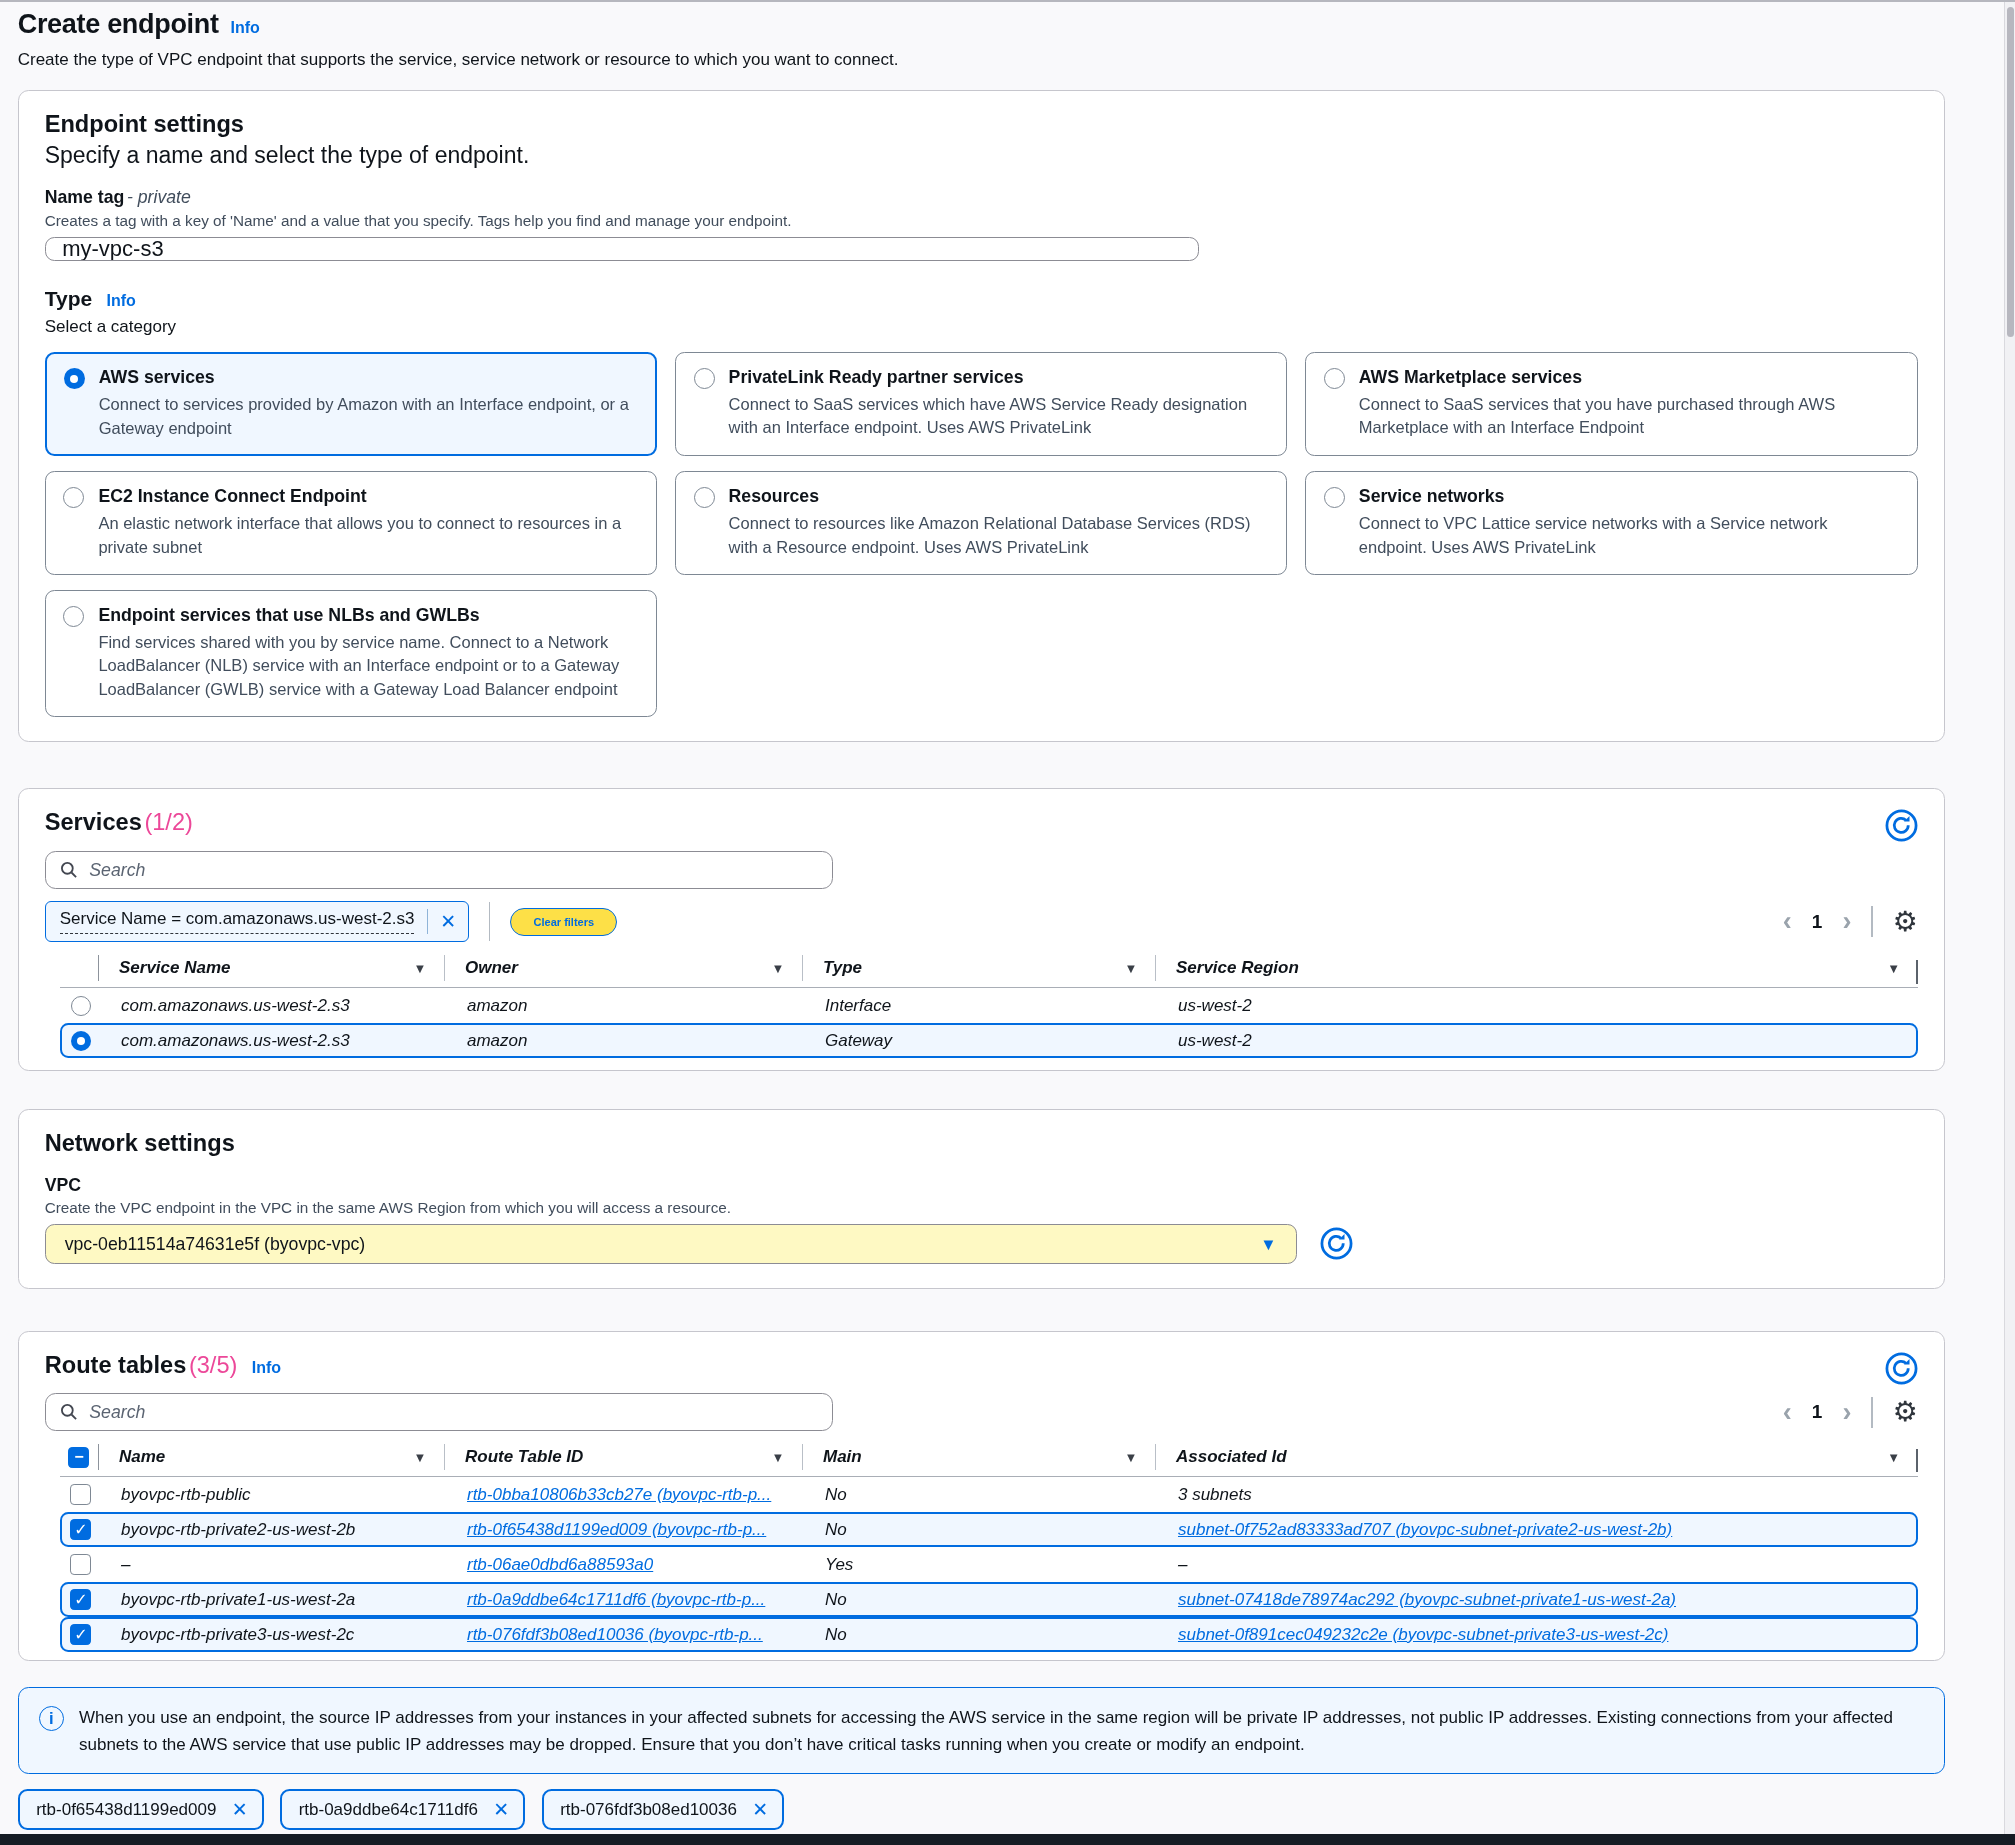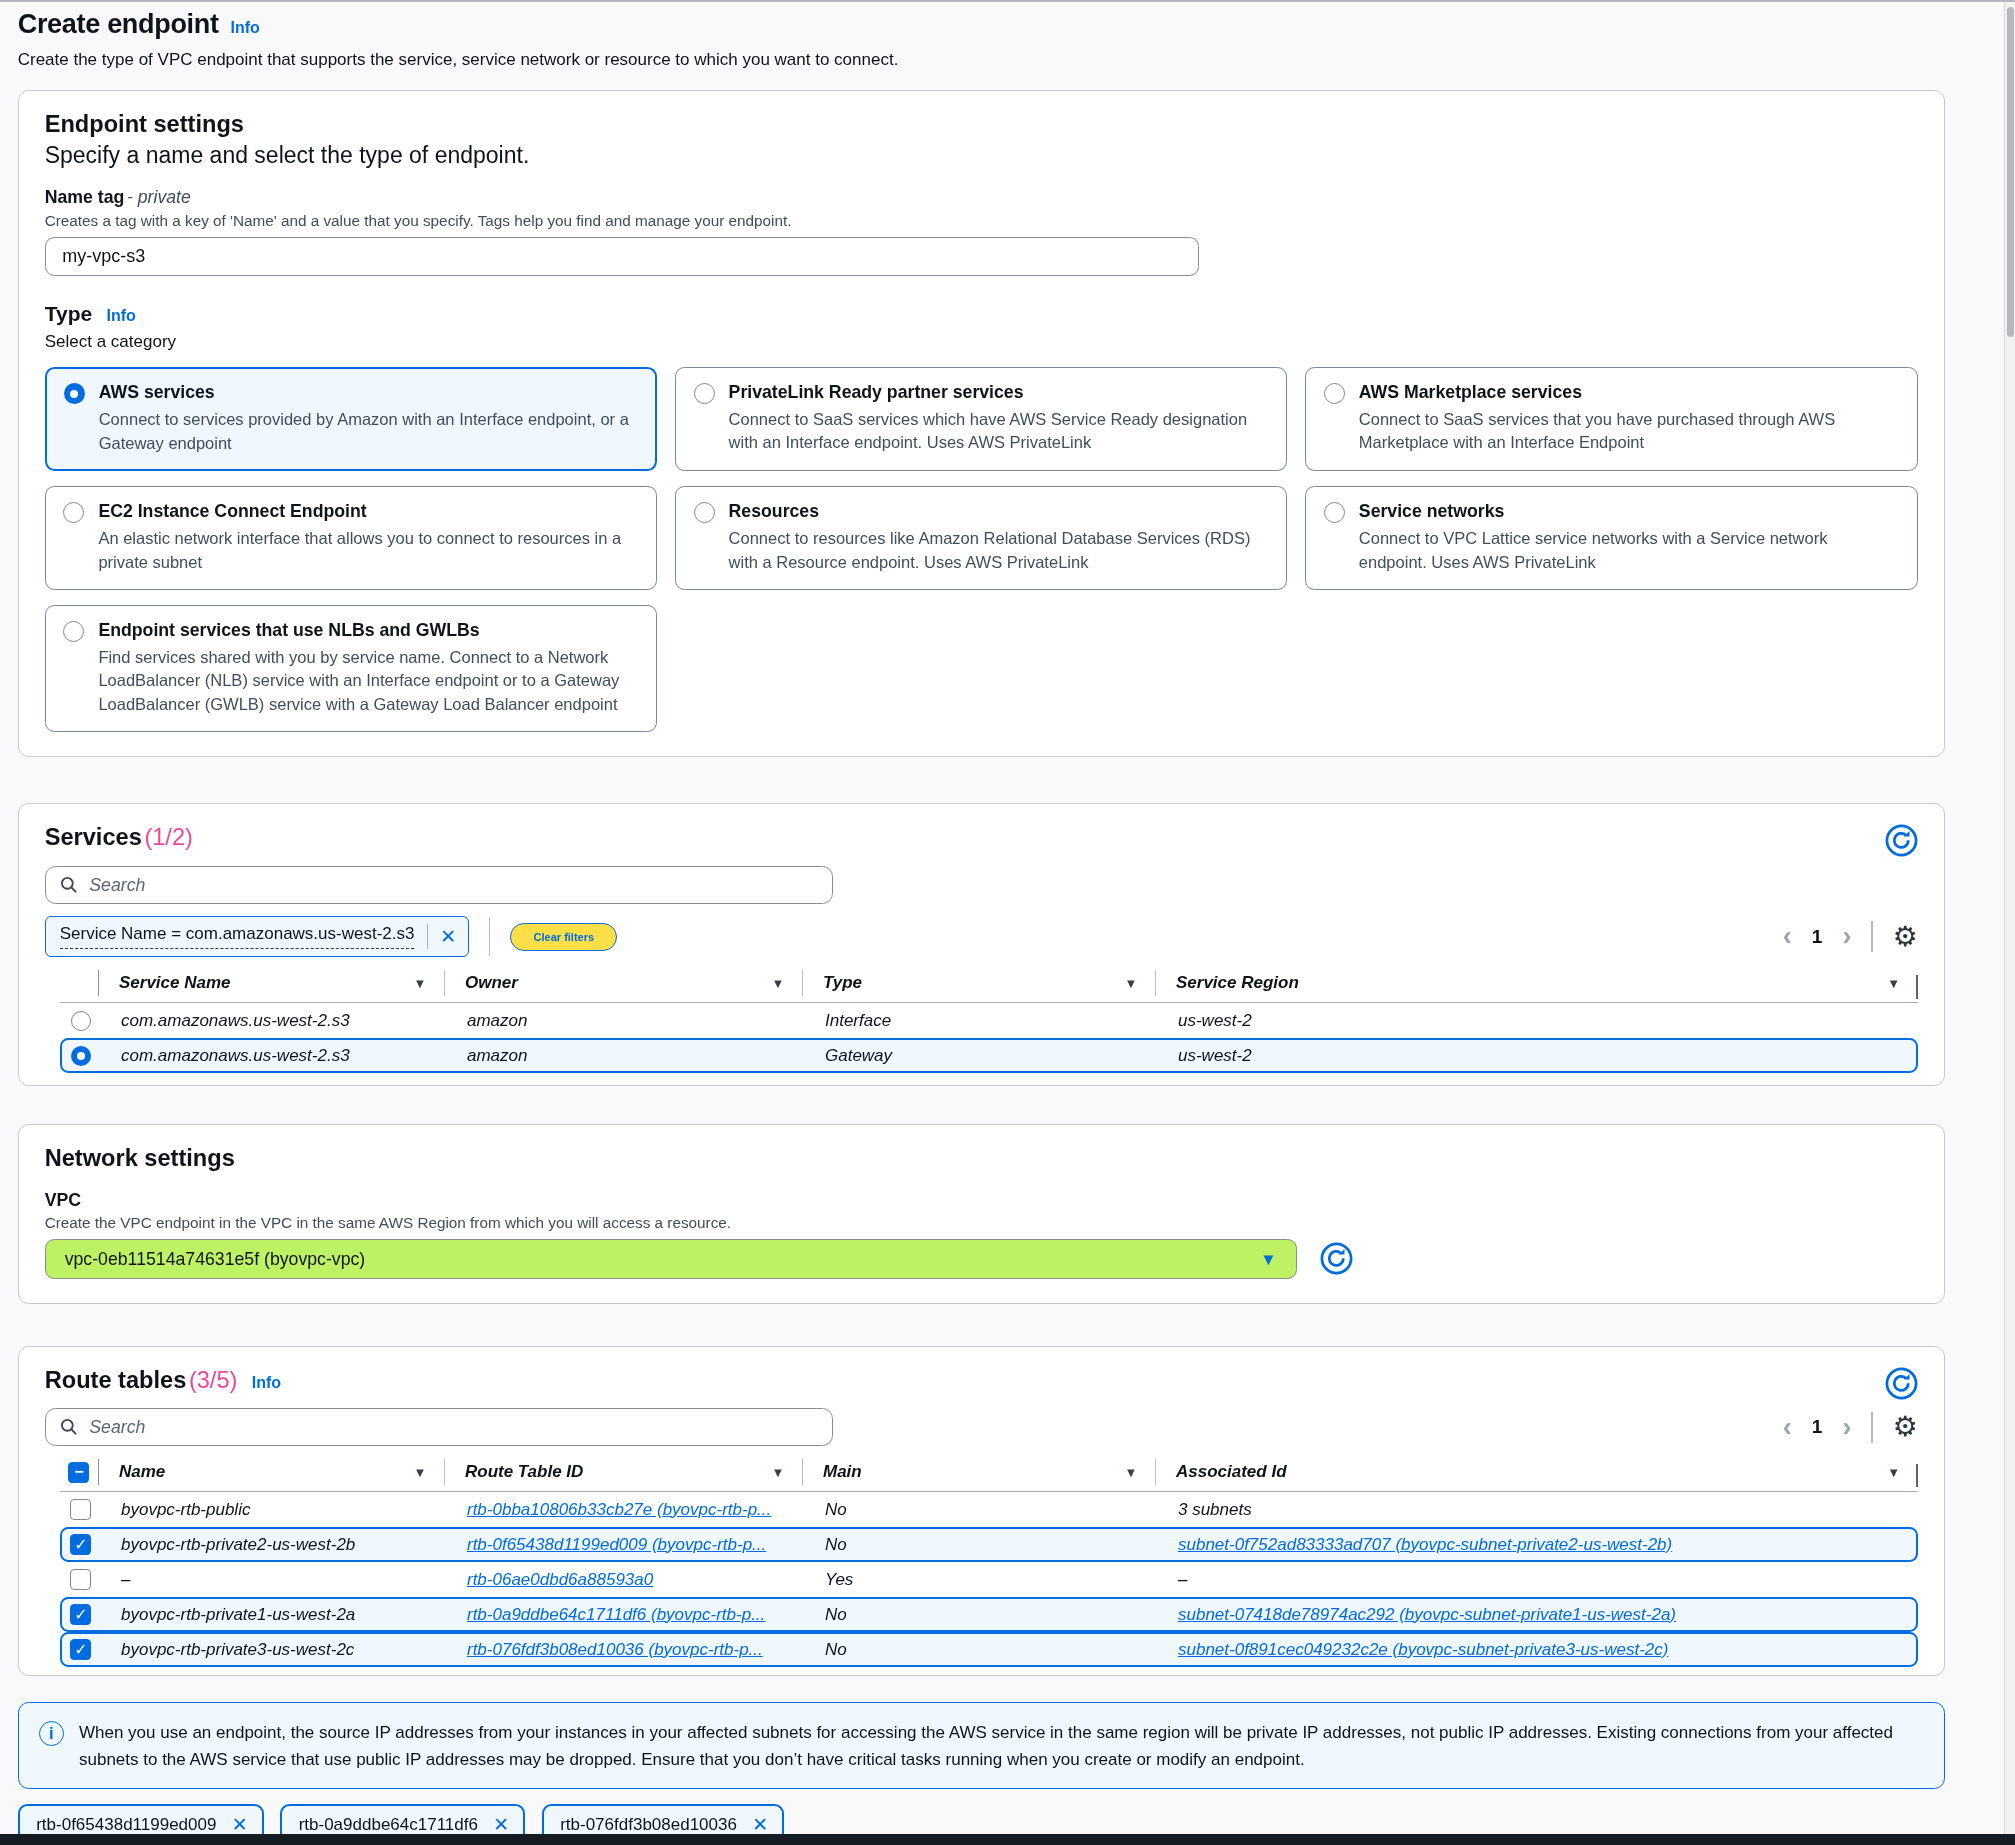--- a/index.html
+++ b/index.html
@@ -23,22 +23,22 @@
 
   .card { background:#fff; border:1.2px solid #c6c6cd; border-radius:10.6px; padding:20px 26px 23.6px; }
   h2 { font-size:23.6px; font-weight:700; display:inline; }
   .count { font-size:23.6px; font-weight:400; color:#ec4899; }
   .card-desc { font-size:23px; margin-top:4.7px; }
 
   .field-label { font-size:17.7px; font-weight:700; }
   .optional { font-size:17.7px; font-weight:400; font-style:italic; color:#414d5c; }
   .field-desc { font-size:15.3px; color:#414d5c; margin-top:3.5px; }
   .text-input {
-    margin-top:7px; width:1154px; height:39px; border:1.5px solid #8c8c94; border-radius:9.4px;
-    padding:0 16.5px; font-size:18px; color:#0f141a; background:#fff;
+    margin-top:7px; width:1154px; height:24px; border:1.5px solid #8c8c94; border-radius:9.4px;
+    padding:0 16.5px; font-size:22px; color:#0f141a; background:#fff;
     font-family:"Liberation Sans","DejaVu Sans",sans-serif; outline:none; display:block;
   }
 
   .type-label-row { margin-top:26px; }
   .type-sub { font-size:17px; margin-top:5.9px; }
   .type-grid { display:grid; grid-template-columns:repeat(3, minmax(0,1fr)); gap:15.3px 17.7px; margin-top:15.3px; }
   .type-card { border:1.5px solid #7e8894; border-radius:9.4px; background:#fff; padding:14px 17.7px; display:flex; gap:14px; cursor:pointer; }
   .type-card.selected { border:2.4px solid #006ce0; background:#f0f7ff; padding:13.2px 17px; }
   .tc-title { font-size:17.7px; font-weight:700; margin-bottom:4.7px; }
   .tc-desc { font-size:16.5px; color:#414d5c; line-height:1.45; }
@@ -81,21 +81,21 @@
   .assoc-count { color:#0f141a; border-bottom:1.8px dashed #30343b; padding-bottom:1.2px; cursor:pointer; }
 
   .tradio { width:20px; height:20px; border:1.8px solid #7e8894; border-radius:50%; background:#fff; position:relative; justify-self:center; cursor:pointer; }
   .tradio.on { border:none; background:#006ce0; }
   .tradio.on::after { content:""; position:absolute; inset:5.9px; background:#fff; border-radius:50%; }
 
   .cb { width:21px; height:21px; border:1.8px solid #7e8894; border-radius:4.1px; background:#fff; justify-self:center;
         display:flex; align-items:center; justify-content:center; font-size:16px; font-weight:700; color:#fff; cursor:pointer; }
   .cb.on { background:#006ce0; border-color:#006ce0; }
 
-  .select { margin-top:7px; width:1252px; height:40px; border:1.5px solid #8c8c94; border-radius:9.4px; background:#bef264;
+  .select { margin-top:7px; width:1252px; height:40px; border:1.5px solid #8c8c94; border-radius:9.4px; background:#fef9c3;
             display:inline-flex; align-items:center; justify-content:space-between; padding:0 19px; font-size:17.7px; cursor:pointer; vertical-align:middle; }
   .select-caret { font-size:16.5px; color:#006ce0; }
   .select-row { display:flex; align-items:center; gap:23.6px; }
 
   .alert { border:1.8px solid #006ce0; background:#f0f7ff; border-radius:10.6px; padding:15.3px 20px; display:flex; gap:15.3px;
            font-size:17px; line-height:1.6; color:#0f141a; }
   .alert-i { flex:none; width:25px; height:25px; border:1.8px solid #006ce0; border-radius:50%; color:#006ce0;
              font-size:16.5px; font-weight:700; display:flex; align-items:center; justify-content:center; margin-top:2.4px; font-style:normal; }
 
   .tokens { display:flex; gap:16.5px; margin-top:15.3px; }

